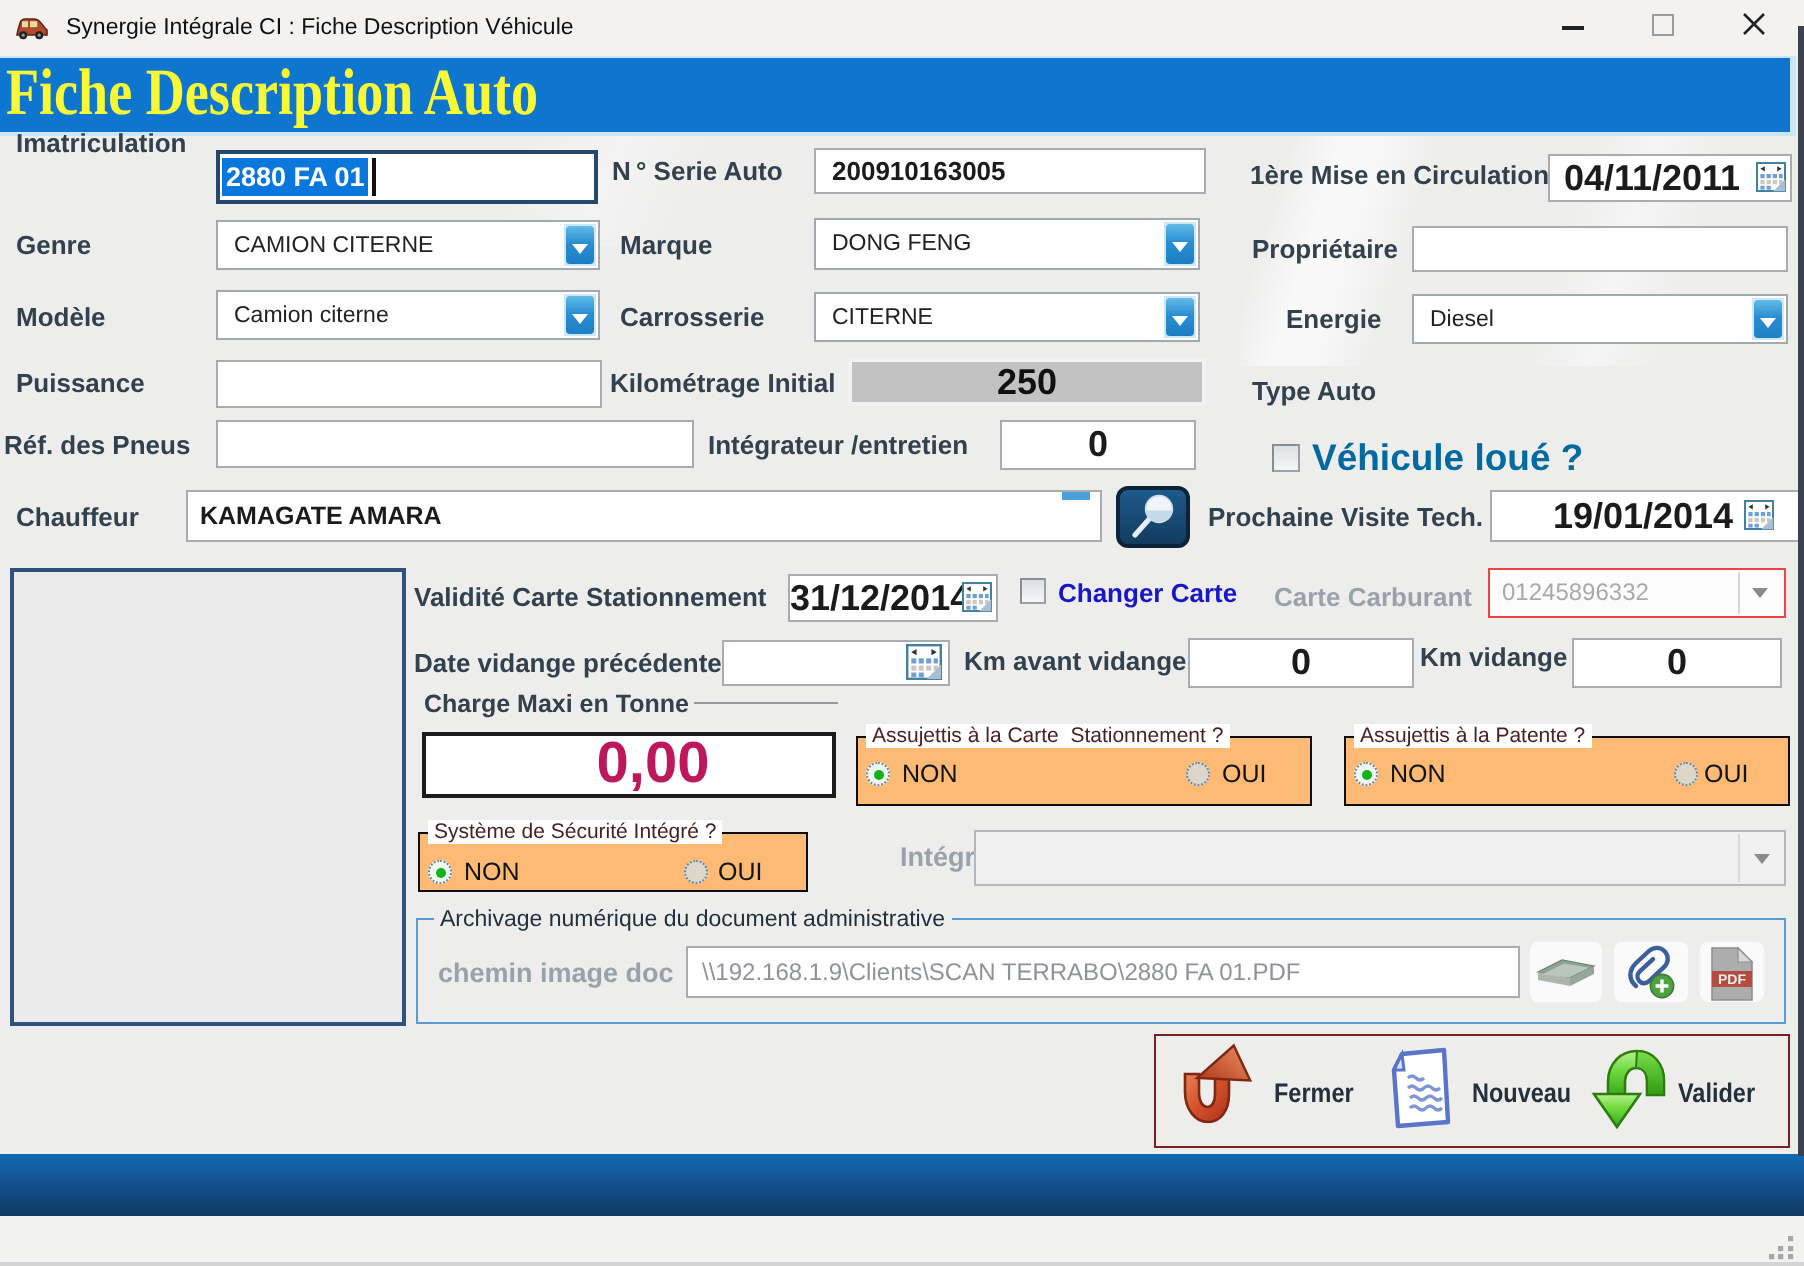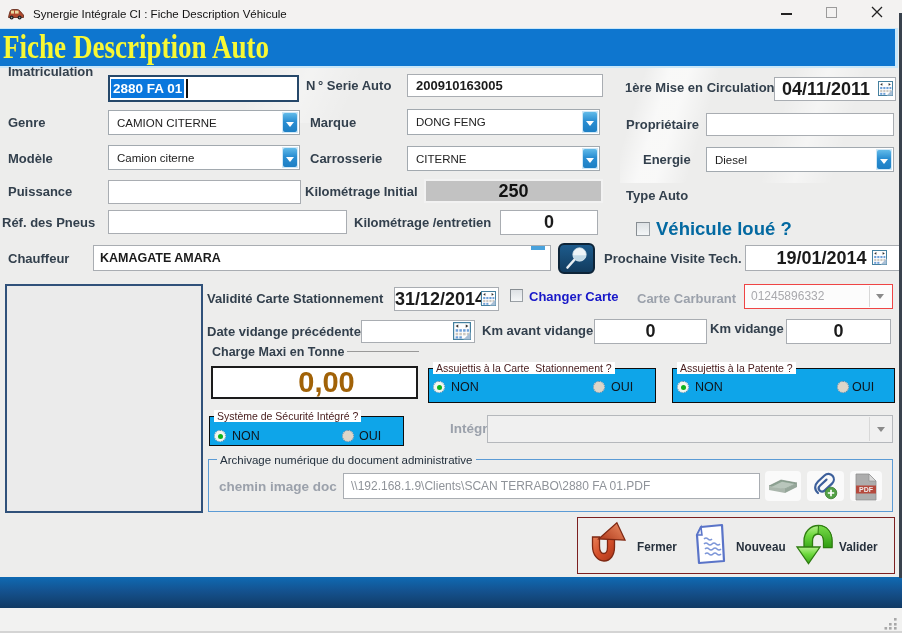--- a/index.html
+++ b/index.html
@@ -7,21 +7,21 @@
   #win{position:relative;width:902px;height:633px;background:#ededec;overflow:hidden;}
   .abs{position:absolute;}
   .lbl{position:absolute;font-weight:bold;font-size:13px;color:#33404d;line-height:15px;white-space:nowrap;}
   .txt{position:absolute;background:#fff;border:1px solid #a9adb2;box-sizing:border-box;font-size:12px;color:#1b1b1b;white-space:nowrap;overflow:hidden;}
   .cen{text-align:center;font-weight:bold;font-size:18px;}
   .combo{position:absolute;background:#fff;border:1px solid #a2a9af;box-sizing:border-box;overflow:hidden;}
   .combo .ct{position:absolute;left:8px;top:0;bottom:0;display:flex;align-items:center;font-size:11.5px;color:#222;}
   .cbtn{position:absolute;top:1px;bottom:1px;right:1px;width:16px;background:#cfe8f7;}
   .cbtn i{position:absolute;left:1px;right:1px;top:1px;bottom:1px;background:linear-gradient(#62bbe9,#2a8ed2 45%,#1d7fc4);border-radius:2px;}
   .cbtn i:after{content:"";position:absolute;left:50%;top:50%;margin:-1px 0 0 -4px;border:4px solid transparent;border-top:5px solid #fff;border-bottom:0;}
-  .grp{position:absolute;border:1.5px solid #0d0d0d;background:#0ea5e9;box-sizing:border-box;}
+  .grp{position:absolute;border:1.5px solid #0d0d0d;background:#fdba74;box-sizing:border-box;}
   .grp>span{position:absolute;top:-7px;left:4px;background:#fff;padding:0 3px;font-size:10.5px;color:#4a2020;white-space:nowrap;}
   .radio{position:absolute;width:12px;height:12px;border-radius:50%;background:#ddd6c9;border:1px dotted #5f87aa;box-sizing:border-box;}
   .radio.on{background:#f2f6ef;}
   .radio.on:after{content:"";position:absolute;left:2.5px;top:2.5px;width:5px;height:5px;border-radius:50%;background:#0fb31c;}
   .rlbl{position:absolute;font-size:12.5px;color:#10151b;}
   .chk{position:absolute;width:14px;height:14px;box-sizing:border-box;background:linear-gradient(#dde1e4,#f4f6f7);border:1px solid #9aa0a5;border-top-color:#878d92;border-left-color:#878d92;}
   .glbl{position:absolute;font-weight:bold;color:#9ba1ab;white-space:nowrap;}
 </style>
 </head>
 <body>
@@ -123,21 +123,21 @@
     </div>
 
   <div class="lbl" style="left:8px;top:184px;">Puissance</div>
   <div class="txt" style="left:108px;top:180px;width:193px;height:24px;"></div>
   <div class="lbl" style="left:305px;top:184px;">Kilométrage Initial</div>
   <div class="abs cen" style="left:424px;top:179px;width:179px;height:24px;background:#c2c2c2;border:2px solid #f2f2f2;box-sizing:border-box;line-height:20px;color:#111;">250</div>
   <div class="lbl" style="left:626px;top:188px;">Type Auto</div>
 
   <div class="lbl" style="left:2px;top:215px;">Réf. des Pneus</div>
   <div class="txt" style="left:108px;top:210px;width:239px;height:24px;"></div>
-  <div class="lbl" style="left:354px;top:215px;">Kilométrage /entretien</div>
+  <div class="lbl" style="left:354px;top:215px;">Intégrateur /entretien</div>
   <div class="txt cen" style="left:500px;top:210px;width:98px;height:25px;line-height:23px;">0</div>
   <div class="chk" style="left:636px;top:222px;"></div>
   <div class="abs" style="left:656px;top:218px;font-weight:bold;font-size:18.5px;color:#0369a1;">Véhicule loué ?</div>
 
   <div class="lbl" style="left:8px;top:251px;">Chauffeur</div>
   <div class="txt" style="left:93px;top:245px;width:458px;height:26px;font-weight:bold;font-size:12.5px;line-height:24px;padding-left:6px;">KAMAGATE AMARA
     <span style="position:absolute;right:5px;top:0;width:14px;height:4px;background:#49a2dc;"></span>
   </div>
   <div class="abs" style="left:558px;top:243px;width:37px;height:31px;border-radius:6px;background:linear-gradient(#1d5b8c,#123c5f);border:2px solid #0d2438;box-sizing:border-box;">
     <svg width="33" height="27" viewBox="0 0 33 27" style="position:absolute;left:0;top:0;">
@@ -230,21 +230,21 @@
       </g>
   <path d="M14.6 8.6 L14.6 14.6 L8.6 14.6 Z" fill="#a8bfd6"></path>
 </svg>
   <div class="lbl" style="left:482px;top:323px;">Km avant vidange</div>
   <div class="txt cen" style="left:594px;top:319px;width:113px;height:25px;line-height:23px;">0</div>
   <div class="lbl" style="left:710px;top:321px;">Km vidange</div>
   <div class="txt cen" style="left:786px;top:319px;width:105px;height:25px;line-height:23px;">0</div>
 
   <div class="lbl" style="left:212px;top:345px;font-size:12.5px;">Charge Maxi en Tonne</div>
   <div class="abs" style="left:347px;top:351px;width:72px;height:1px;background:#999;"></div>
-  <div class="abs" style="left:211px;top:366px;width:207px;height:33px;background:#fff;border:2px solid #1b1b1b;box-sizing:border-box;text-align:center;font-weight:bold;font-size:29px;color:#a16207;line-height:28px;padding-left:24px;">0,00</div>
+  <div class="abs" style="left:211px;top:366px;width:207px;height:33px;background:#fff;border:2px solid #1b1b1b;box-sizing:border-box;text-align:center;font-weight:bold;font-size:29px;color:#be185d;line-height:28px;padding-left:24px;">0,00</div>
 
   <div class="grp" style="left:428px;top:368px;width:228px;height:35px;">
     <span>Assujettis à la Carte&nbsp; Stationnement ?</span>
     <div class="radio on" style="left:4px;top:12px;"></div>
       <div class="rlbl" style="left:22px;top:11px;">NON</div>
     <div class="radio" style="left:164px;top:12px;"></div>
       <div class="rlbl" style="left:182px;top:11px;">OUI</div>
   </div>
   <div class="grp" style="left:672px;top:368px;width:223px;height:35px;">
     <span>Assujettis à la Patente ?</span>

